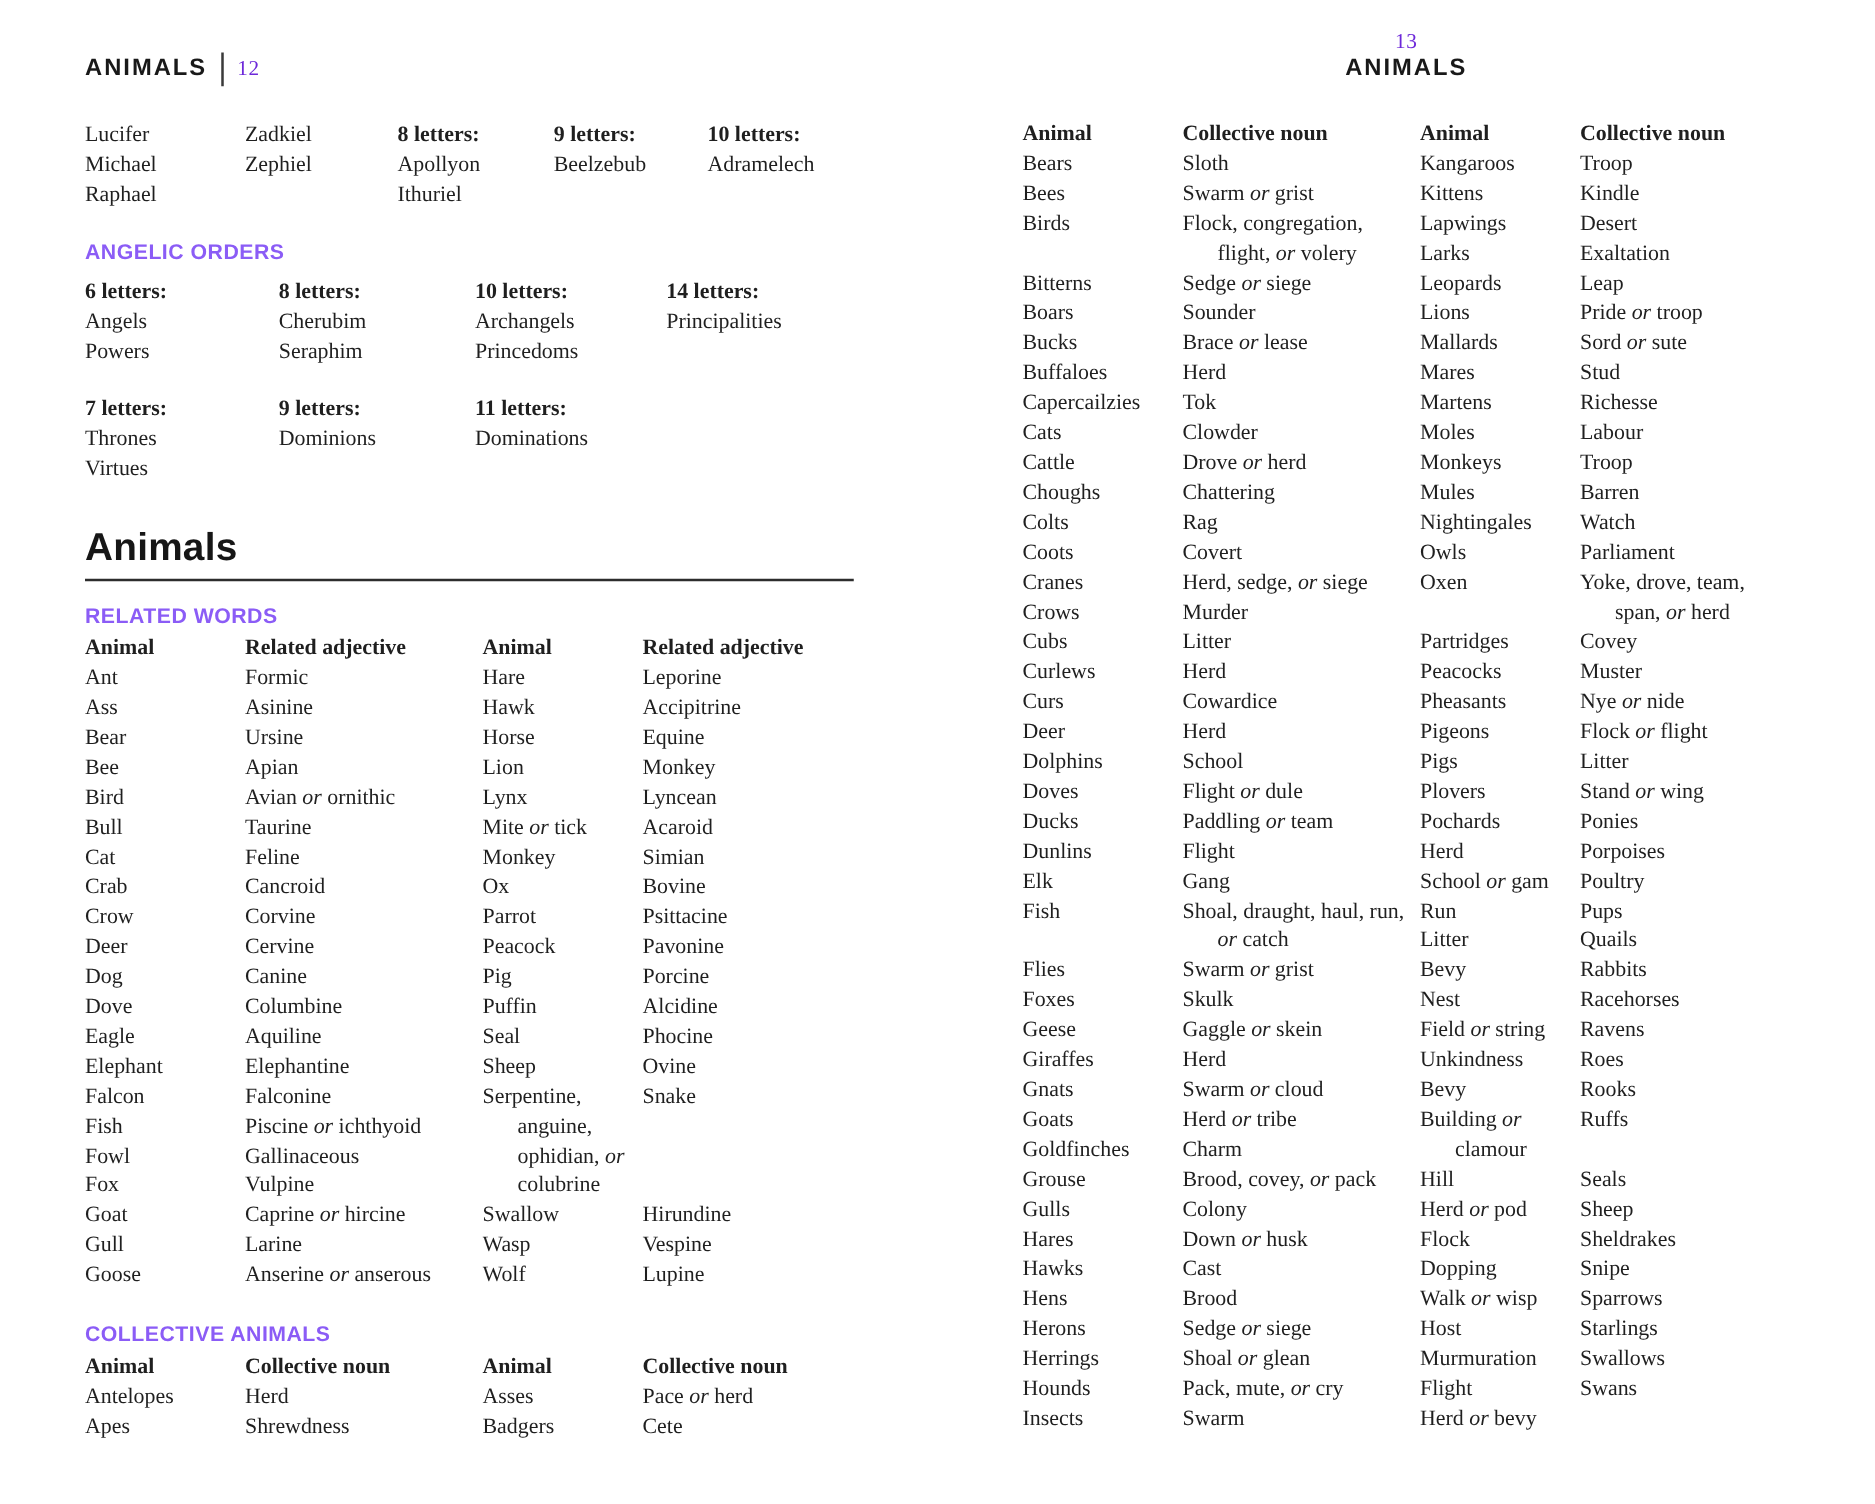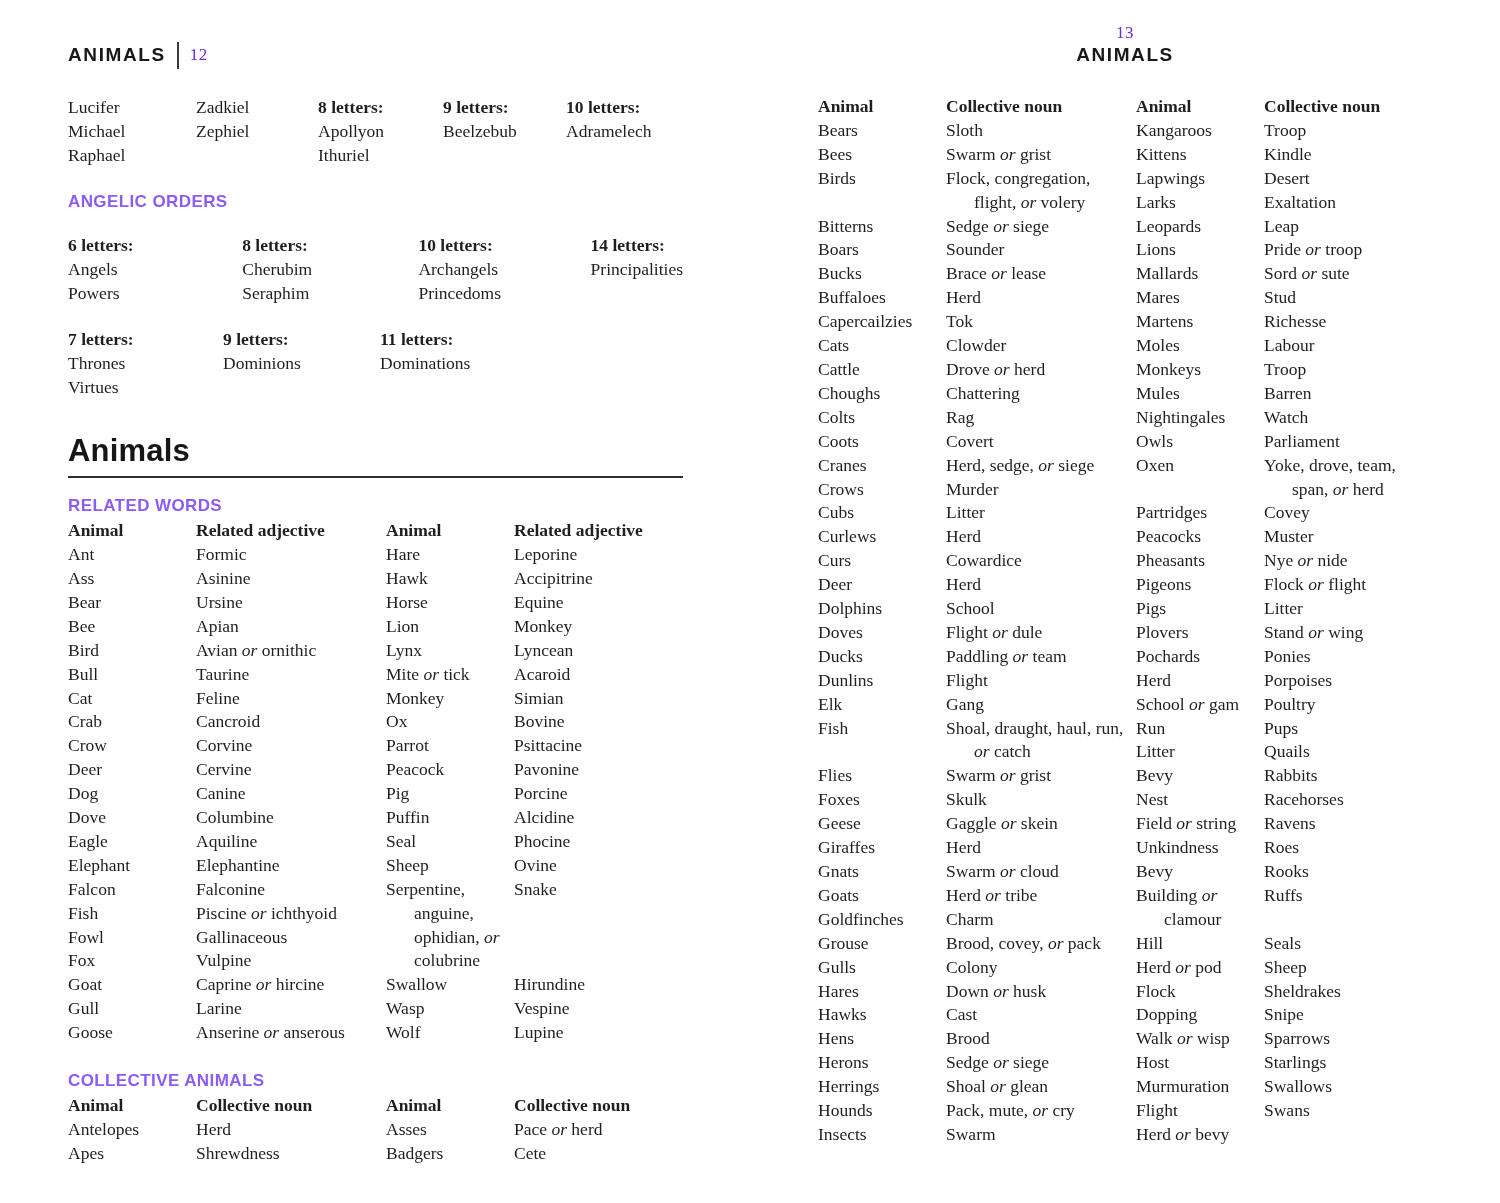--- a/index.html
+++ b/index.html
@@ -26,21 +26,21 @@
   .line,.cell{line-height:23.9px;}
   .colhead{font-weight:700;}
 
   .cols{display:flex;}
   .angels-block{margin-top:30px;}
   .sec-heading{
     font-family:"Liberation Sans", sans-serif;font-weight:700;font-size:17px;
     letter-spacing:.4px;color:#8b5cf6;line-height:22px;
   }
   #angelic-orders-heading{margin-top:23px;}
-  .orders-row1{margin-top:21px;justify-content:space-between;}
+  .orders-row1{margin-top:8px;}
   .orders-row2{margin-top:23px;}
 
   .big-title{
     font-family:"Liberation Sans", sans-serif;font-weight:700;font-size:31px;
     color:#161616;line-height:36px;margin-top:33px;letter-spacing:.2px;
   }
   .title-rule{border:none;border-top:2px solid #2d2d2d;margin:7px 0 0 0;width:100%;}
 
   #related-words-heading{margin-top:17px;}
   #collective-animals-heading{margin-top:25px;}

